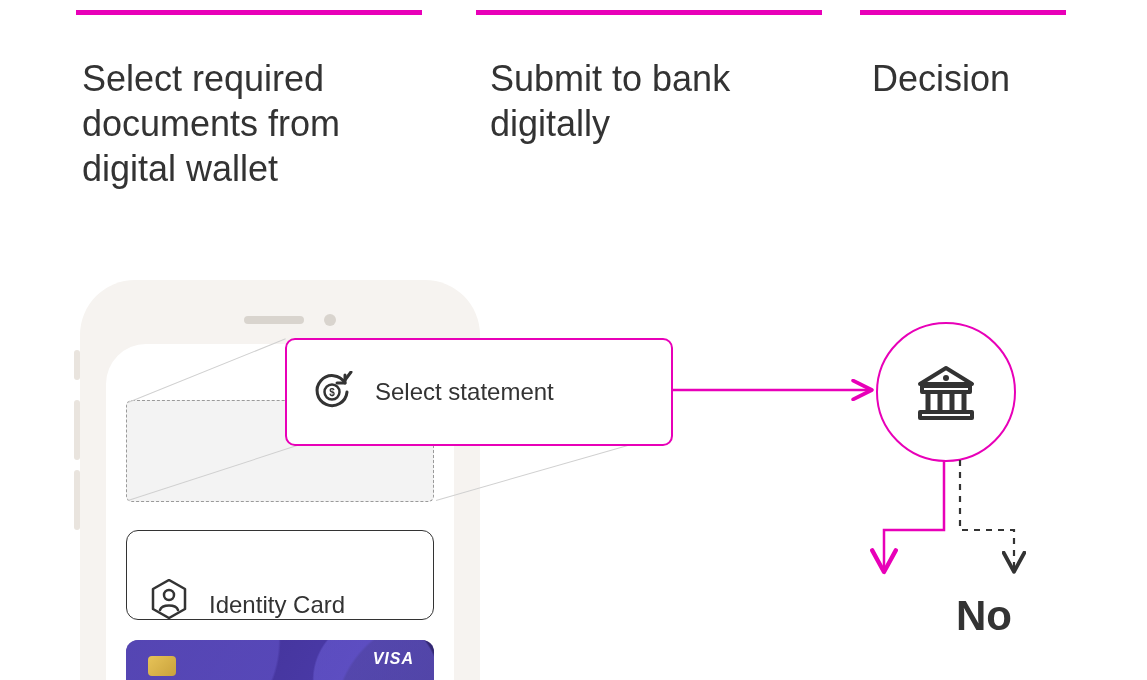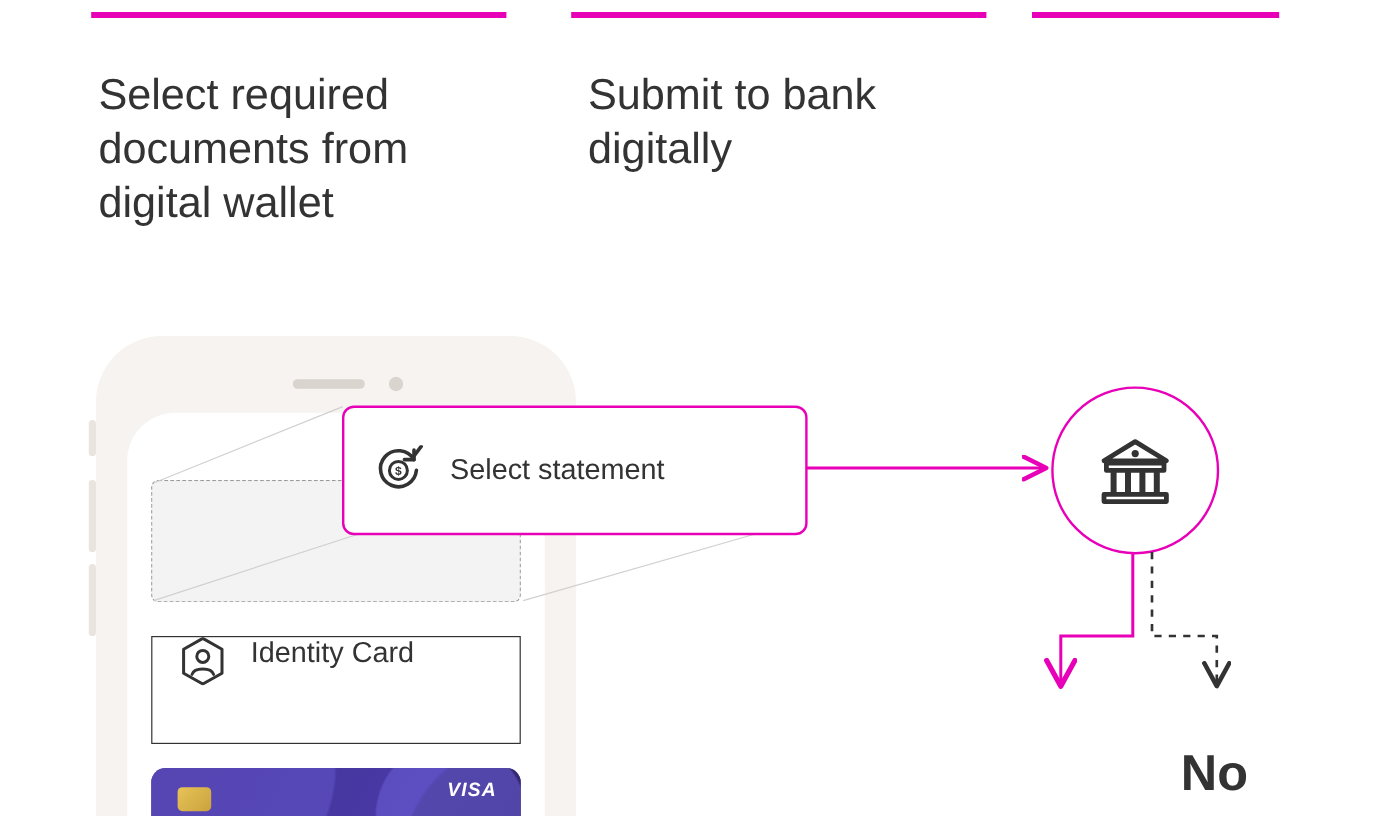--- a/index.html
+++ b/index.html
@@ -92,23 +92,23 @@
   }
 
   
   .id-card {
     position: absolute;
     left: 20px;
     right: 20px;
     top: 186px;
     height: 88px;
     border: 1.5px solid #333333;
-    border-radius: 0;
+    border-radius: 12px;
     display: flex;
-    align-items: flex-start;
+    align-items: flex-end;
     padding: 0 24px;
     gap: 22px;
     background: #ffffff;
   }
   .id-card .label {
     font-size: 24px;
     color: #333333;
   }
   .icon-wrap {
     display: flex;
@@ -243,20 +243,21 @@
 <body>
 
 <div class="stage">
 
   <div class="step-bar" style="left:76px; width:346px; top:10px;"></div>
   <div class="step-bar" style="left:476px; width:346px; top:10px;"></div>
   <div class="step-bar" style="left:860px; width:206px; top:10px;"></div>
 
   <div class="step-title" style="left:490px; top:56px; width:320px;">Submit to bank digitally</div>
   <div class="step-title" style="left:82px; top:56px; width:340px;">Select required documents from digital wallet</div>
+  <div class="step-title" style="left:872px; top:56px; width:200px;">Decision</div>
 
   <div class="phone">
     <div class="side-btn" style="top:70px;height:30px;"></div>
     <div class="side-btn" style="top:120px;height:60px;"></div>
     <div class="side-btn" style="top:190px;height:60px;"></div>
     <div class="notch-bar"></div>
     <div class="cam-dot"></div>
     <div class="screen">
       <div class="empty-slot"></div>
       <div class="id-card">
@@ -325,15 +326,15 @@
       </marker>
     </defs>
 
     <line x1="625" y1="390" x2="870" y2="390" stroke="#e800b8" stroke-width="2.5" marker-end="url(#arrow-pink)"></line>
 
     <path d="M944 460 L944 530 L884 530 L884 570" fill="none" stroke="#e800b8" stroke-width="2.5" stroke-linejoin="miter" marker-end="url(#arrow-pink-big)"></path>
 
     <path d="M960 460 L960 530 L1014 530 L1014 570" fill="none" stroke="#333" stroke-width="2.2" stroke-dasharray="6 6" stroke-linejoin="miter" marker-end="url(#arrow-dash)"></path>
   </svg>
 
-  <div class="decision-no" style="left:984px; top:592px;margin-top:28px;">No</div>
+  <div class="decision-no" style="left:956px; top:592px;">No</div>
 
 </div>
 
 </body></html>

